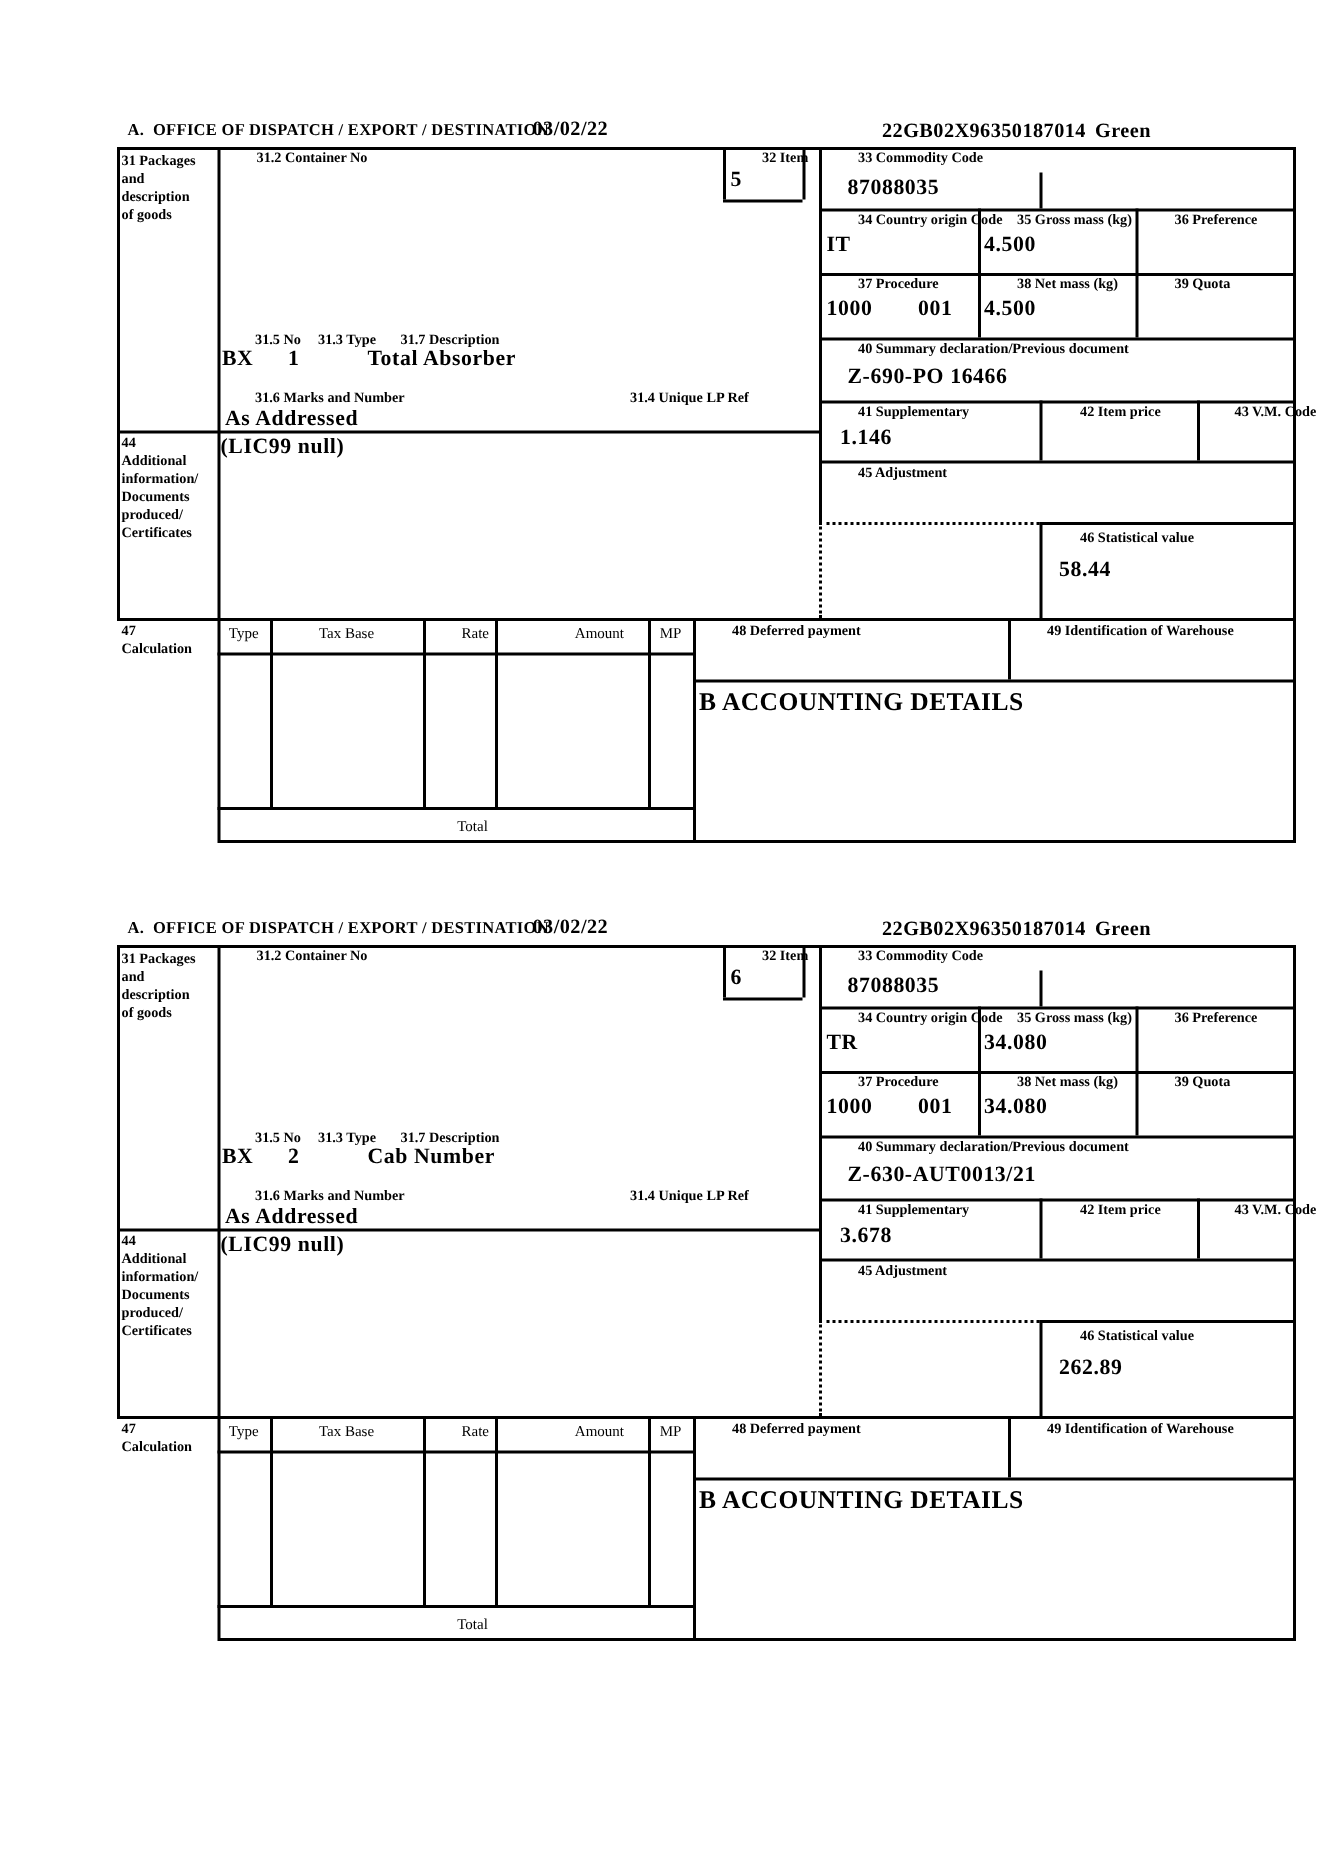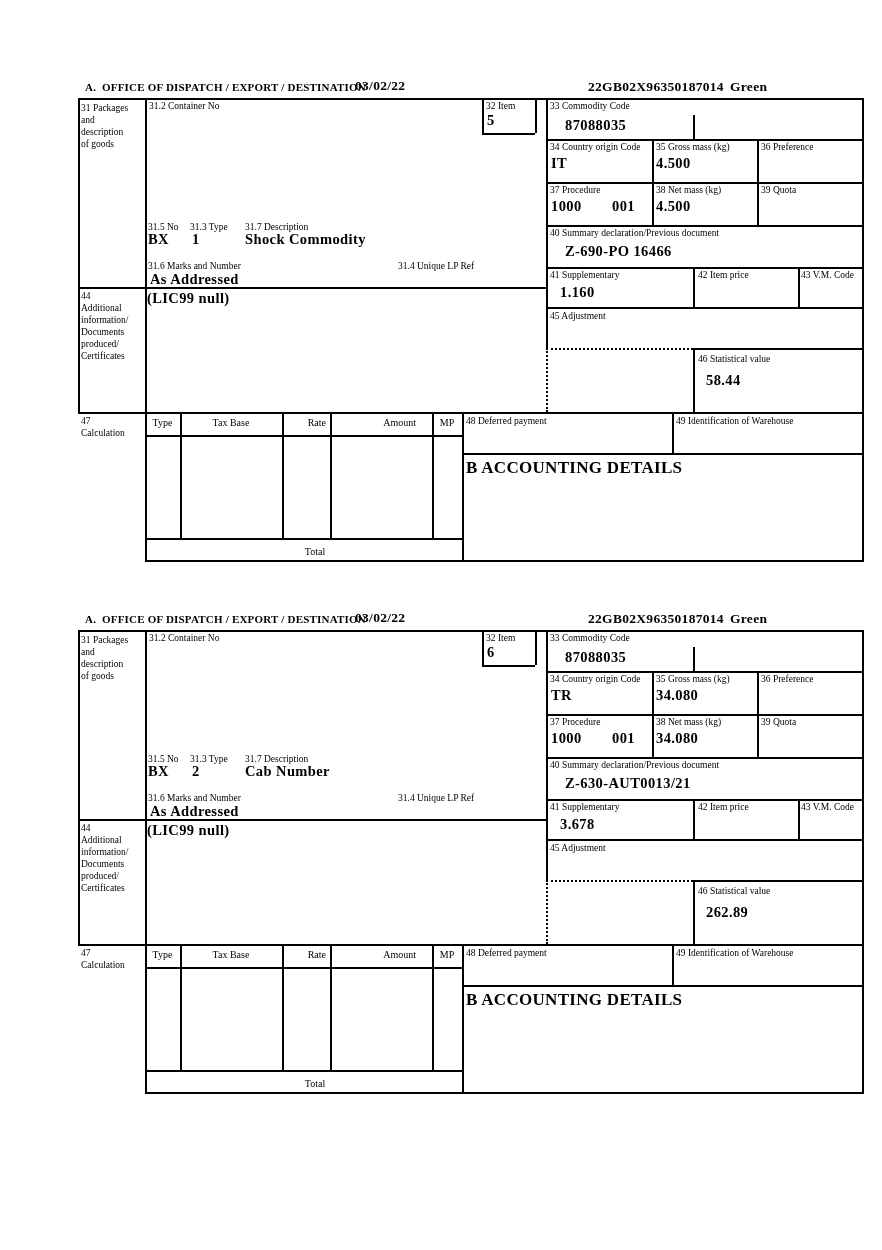--- a/index.html
+++ b/index.html
@@ -1,21 +1,21 @@
 <!DOCTYPE html>
 <html><head>
 <meta charset="utf-8">
 <style>
   html,body{margin:0;padding:0;background:#ffffff;}
   body{width:882px;height:1250px;position:relative;overflow:hidden;
        font-family:"Liberation Serif","DejaVu Serif",serif;color:#000;}
   .sad-block{position:absolute;left:0;width:882px;height:482px;}
   .t{position:absolute;white-space:nowrap;}
-  .lbl{font-weight:normal;font-size:9.5px;line-height:10px;}
-  .lbl-stack span{display:block;font-weight:normal;font-size:9.5px;line-height:12px;}
+  .lbl{font-weight:bold;font-size:9.5px;line-height:10px;margin-left:22px;}
+  .lbl-stack span{display:block;font-weight:bold;font-size:9.5px;line-height:12px;}
   .val{font-weight:bold;font-size:14.5px;letter-spacing:.4px;line-height:15px;}
   .hdr-a{font-weight:bold;font-size:11px;letter-spacing:.2px;white-space:pre;}
   .hdr-big{font-weight:bold;font-size:13.5px;letter-spacing:.3px;}
   .th{font-weight:normal;font-size:10px;line-height:11px;}
   .secb{font-weight:bold;font-size:17px;letter-spacing:.3px;}
   .gl{position:absolute;background:#000;}
   .gl.dh{background:none;border-top:2px dotted #000;}
   .gl.dv{background:none;border-left:2px dotted #000;}
 </style>
 </head>
@@ -49,29 +49,29 @@
   <div class="t val" style="left:612px;top:119px">001</div>
   <div class="t lbl" style="left:656px;top:105px">38 Net mass (kg)</div>
   <div class="t val" style="left:656px;top:119px">4.500</div>
   <div class="t lbl" style="left:761px;top:105px">39 Quota</div>
 
   <div class="t lbl" style="left:148px;top:142px">31.5 No</div>
   <div class="t lbl" style="left:190px;top:142px">31.3 Type</div>
   <div class="t lbl" style="left:245px;top:142px">31.7 Description</div>
   <div class="t val" style="left:148px;top:152px">BX</div>
   <div class="t val" style="left:192px;top:152px">1</div>
-  <div class="t val" style="left:245px;top:152px">Shock Commodity</div>
+  <div class="t val" style="left:245px;top:152px">Total Absorber</div>
   <div class="t lbl" style="left:148px;top:181px">31.6 Marks and Number</div>
   <div class="t lbl" style="left:398px;top:181px">31.4 Unique LP Ref</div>
   <div class="t val" style="left:150px;top:192px">As Addressed</div>
 
   <div class="t lbl" style="left:550px;top:148px">40 Summary declaration/Previous document</div>
   <div class="t val" style="left:565px;top:164px">Z-690-PO 16466</div>
   <div class="t lbl" style="left:550px;top:190px">41 Supplementary</div>
-  <div class="t val" style="left:560px;top:205px">1.160</div>
+  <div class="t val" style="left:560px;top:205px">1.146</div>
   <div class="t lbl" style="left:698px;top:190px">42 Item price</div>
   <div class="t lbl" style="left:801px;top:190px">43 V.M. Code</div>
 
   <div class="t lbl-stack" style="left:81px;top:210px">
     <span>44</span>
       <span>Additional</span>
       <span>information/</span>
       <span>Documents</span>
       <span>produced/</span>
       <span>Certificates</span>

